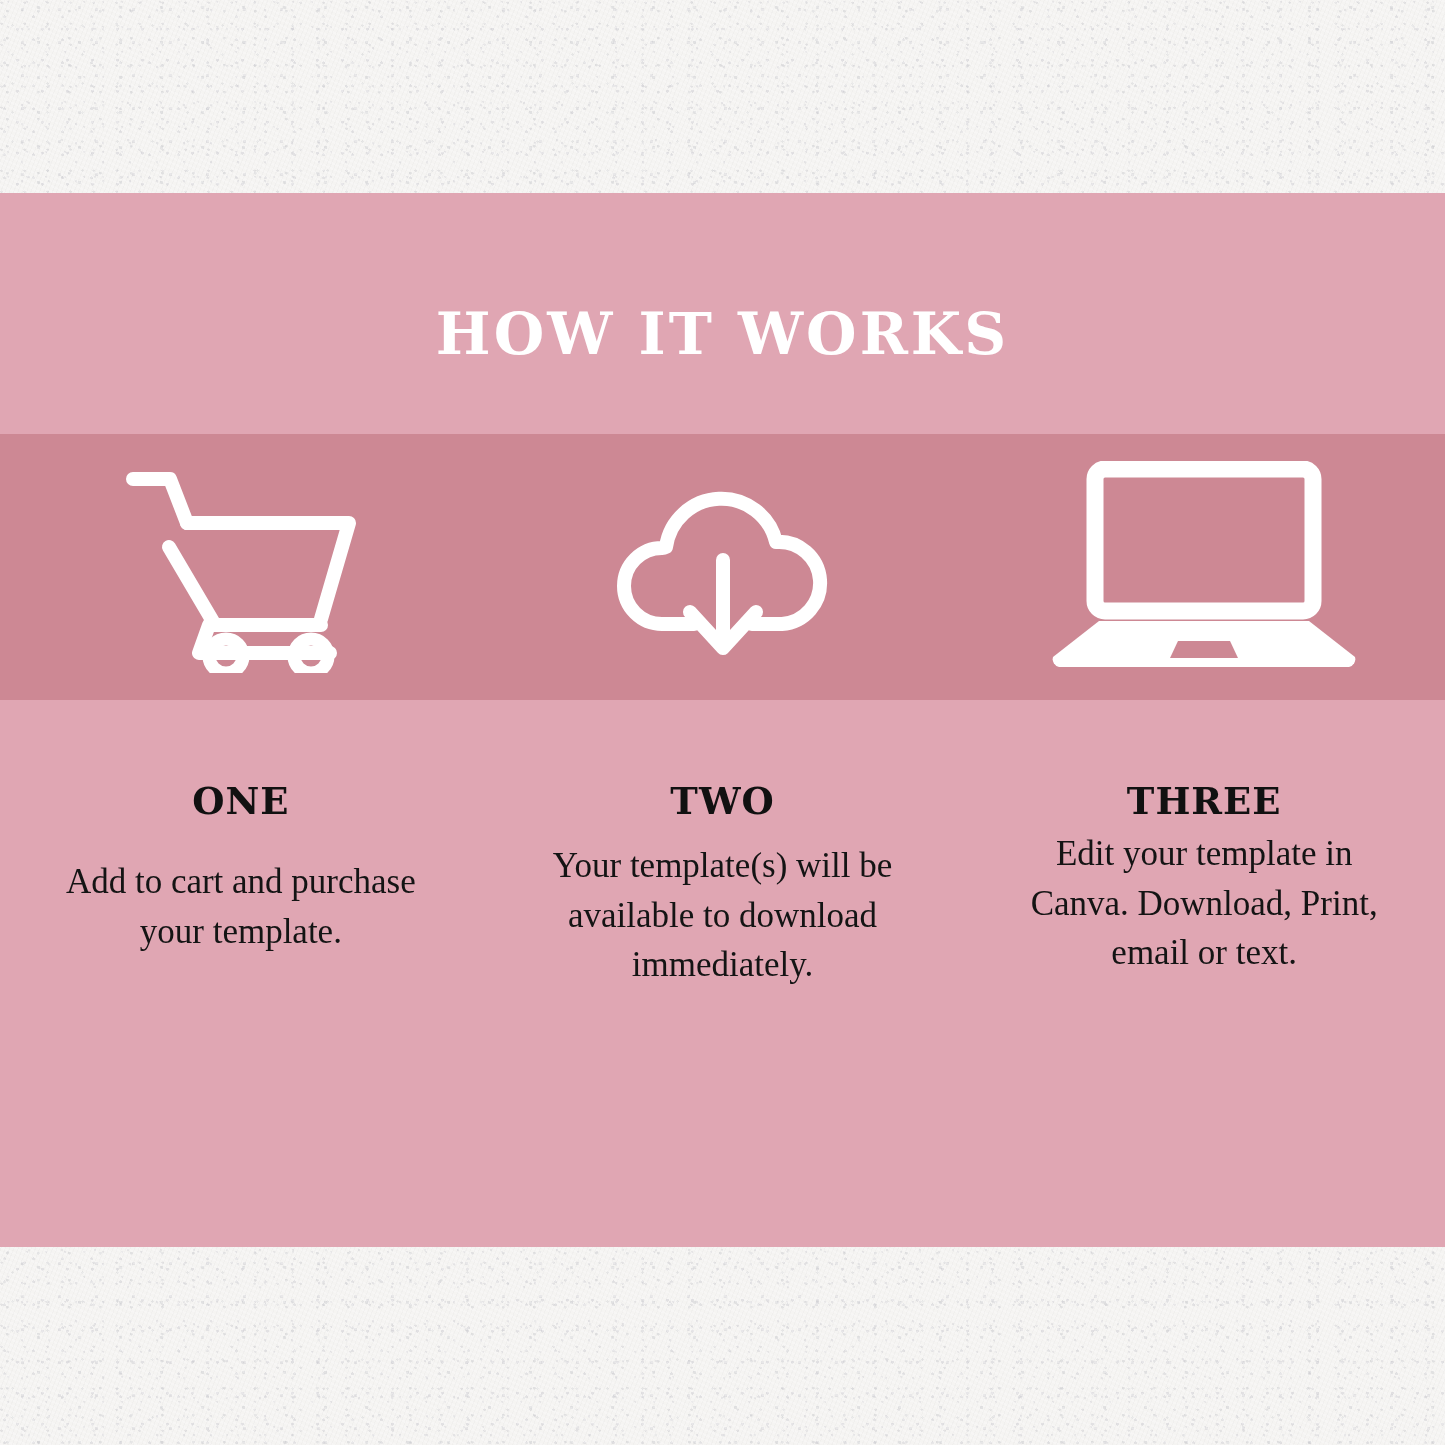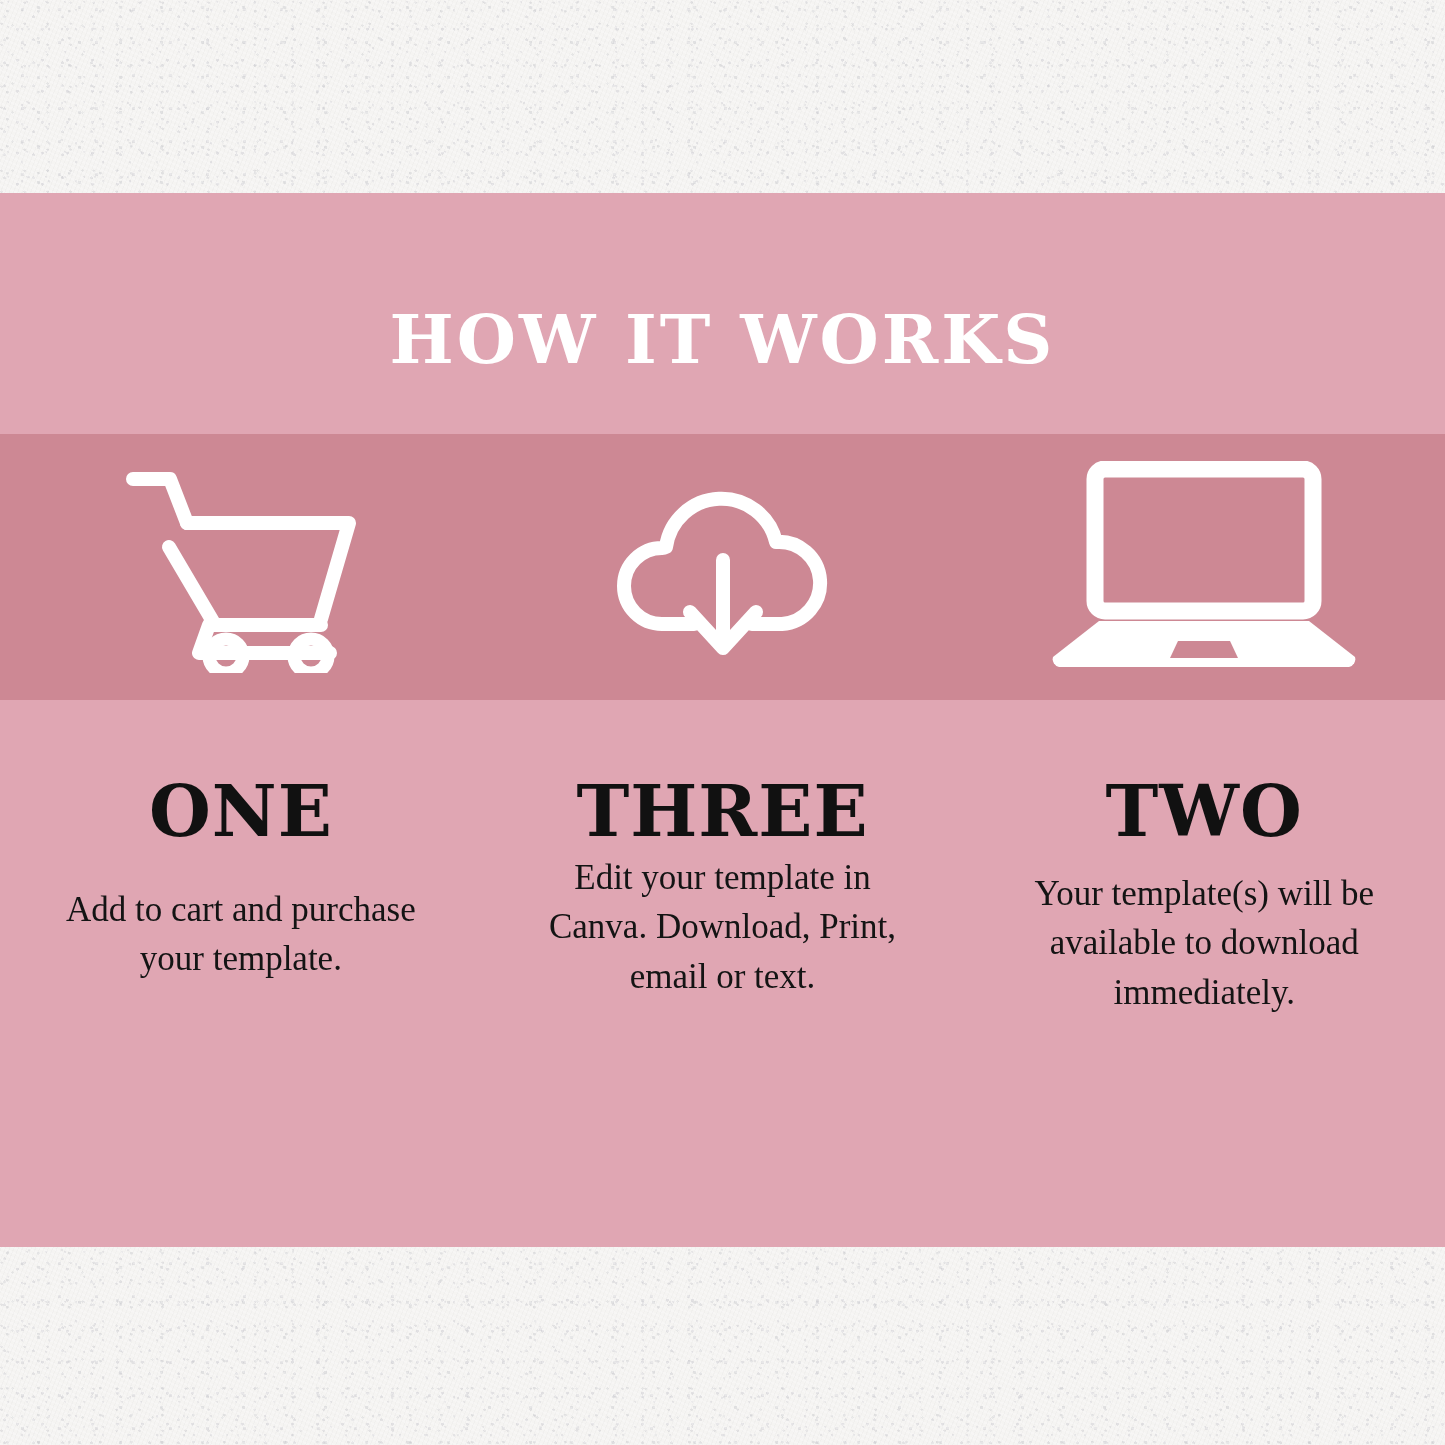--- a/index.html
+++ b/index.html
@@ -70,21 +70,21 @@
   }
   #page-title {
     position: absolute;
     left: 0;
     top: 112px;
     width: 100%;
     text-align: center;
     color: #ffffff;
     font-family: "DejaVu Serif", "Liberation Serif", serif;
     font-weight: 700;
-    font-size: 68px;
+    font-size: 58px;
     letter-spacing: 3px;
     line-height: 1;
     white-space: nowrap;
   }
 
   #icon-band {
     position: absolute;
     left: 0;
     top: 241px;
     width: 100%;
@@ -113,24 +113,24 @@
   }
   .step-col {
     flex: 1 1 0;
     padding-top: 74px;
     text-align: center;
   }
   .step-heading {
     color: #111111;
     font-family: "DejaVu Serif", "Liberation Serif", serif;
     font-weight: 700;
-    font-size: 71px;
+    font-size: 37px;
     line-height: 1.05;
     letter-spacing: 1px;
-    margin: 0;
+    margin: 8px;
   }
   .step-body {
     color: #141414;
     font-family: "Liberation Serif", "DejaVu Serif", serif;
     font-weight: 400;
     font-size: 35px;
     line-height: 1.42;
     margin: 17px auto 0;
     max-width: 400px;
   }
@@ -212,25 +212,25 @@
 
   </div>
 
   <div id="steps-band">
 
     <div class="step-col" id="step-col-1">
       <div class="step-heading">ONE</div>
       <div class="step-body">Add to cart and purchase your template.</div>
     </div>
 
+    <div class="step-col" id="step-col-2">
+      <div class="step-heading">TWO</div>
+      <div class="step-body">Your template(s) will be available to download immediately.</div>
+    </div>
+
     <div class="step-col" id="step-col-3">
       <div class="step-heading">THREE</div>
       <div class="step-body">Edit your template in Canva. Download, Print, email or text.</div>
     </div>
 
-    <div class="step-col" id="step-col-2">
-      <div class="step-heading">TWO</div>
-      <div class="step-body">Your template(s) will be available to download immediately.</div>
-    </div>
-
   </div>
 
 </div>
 
 </body></html>

